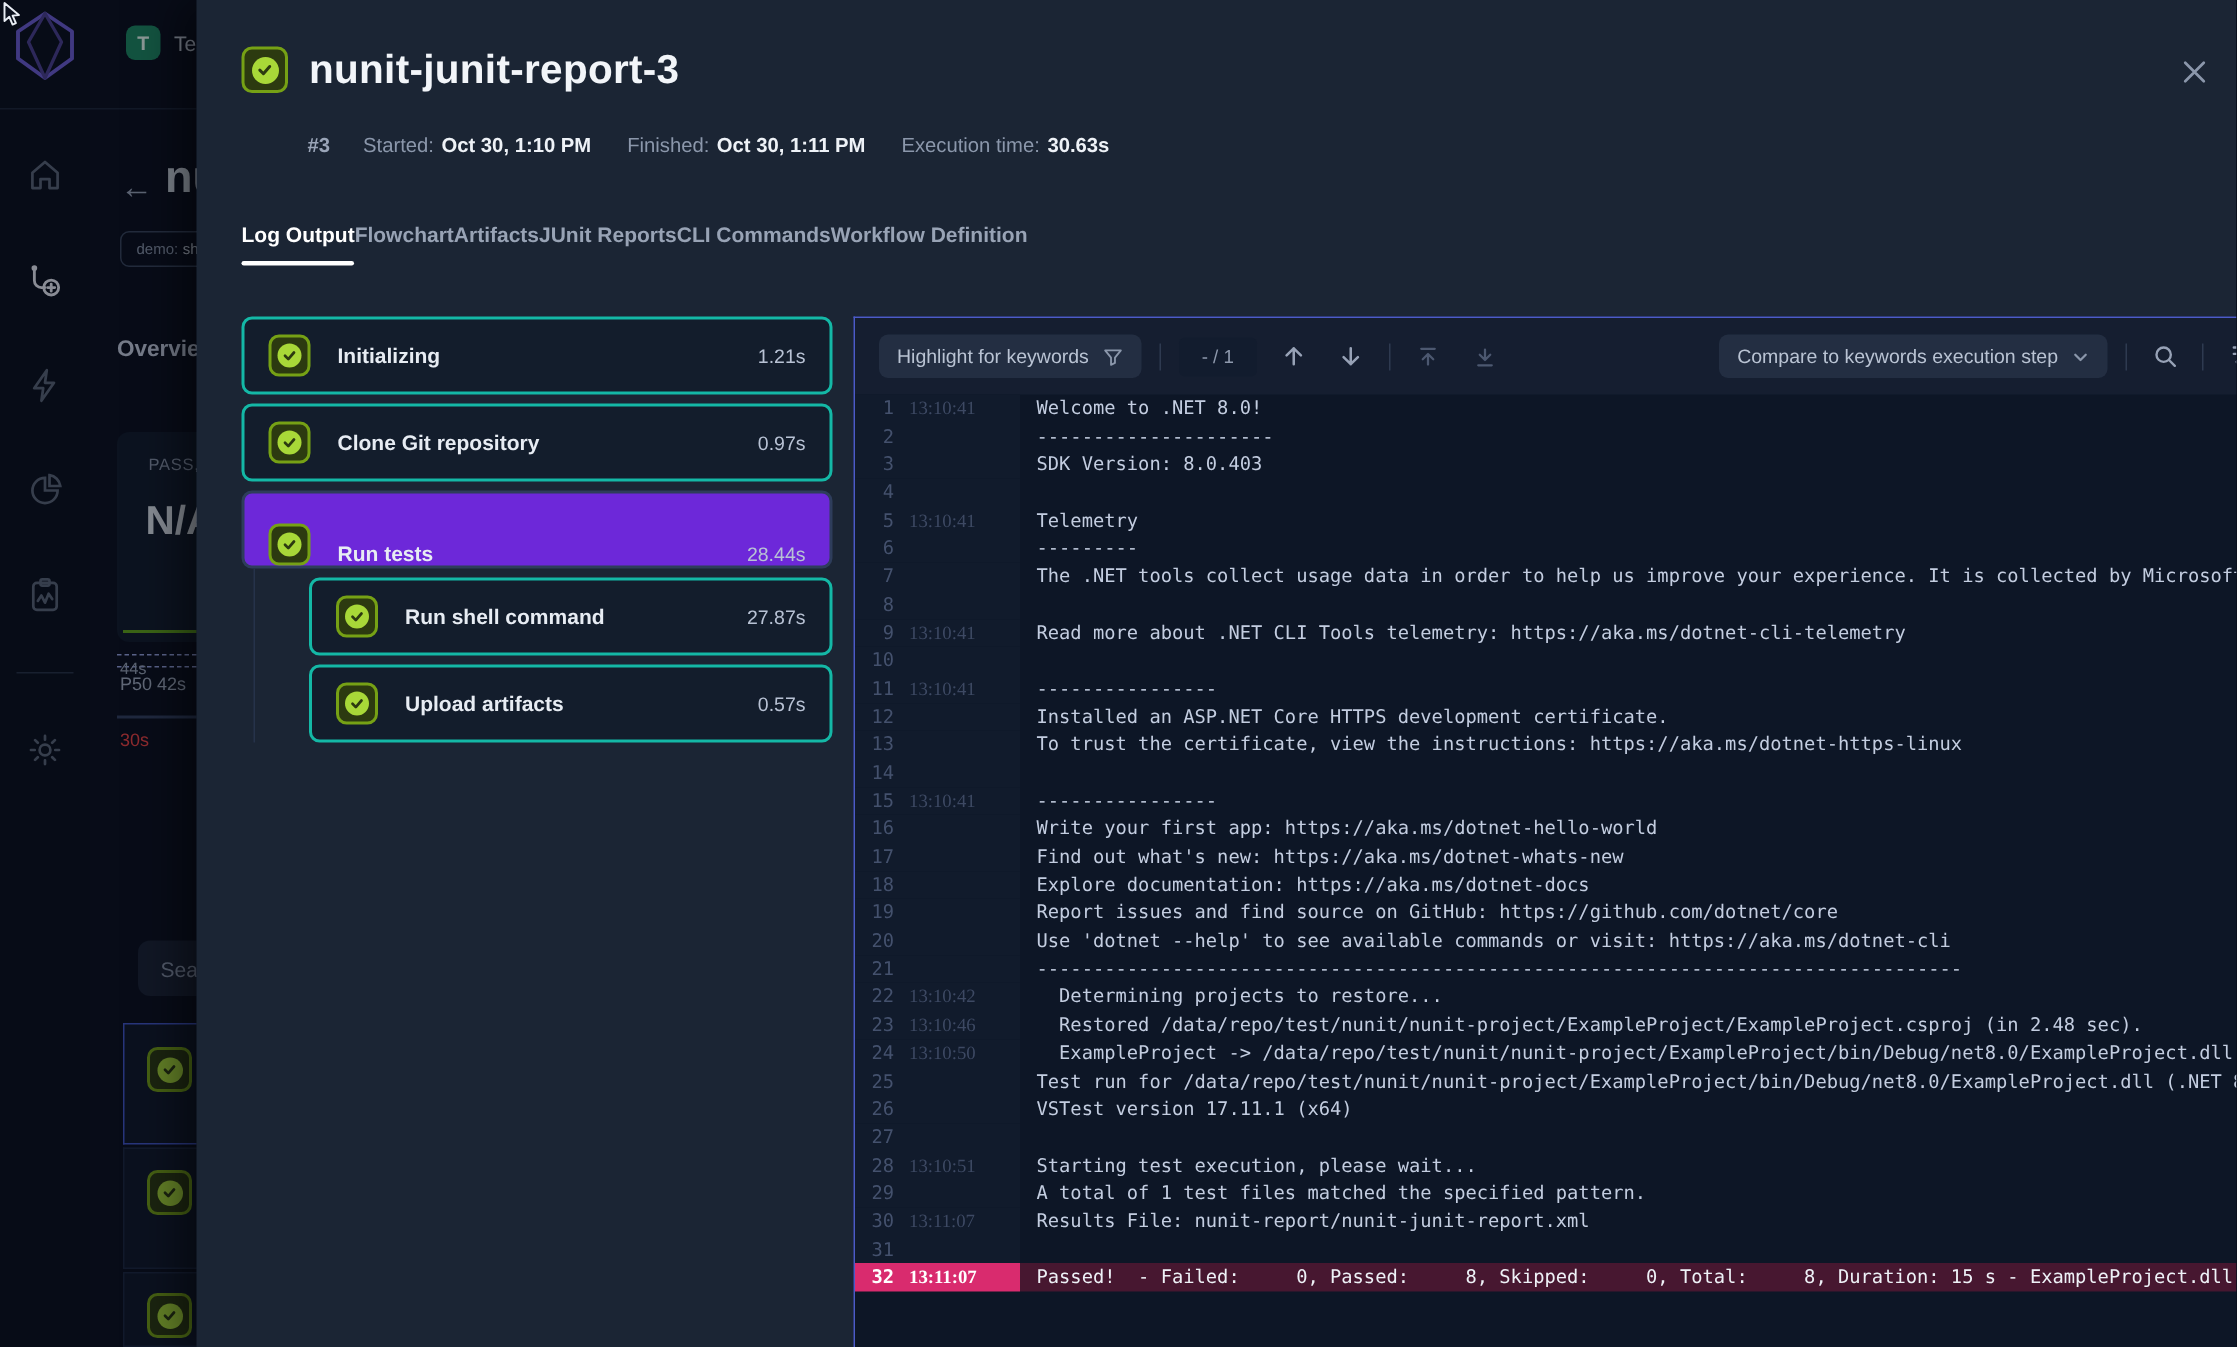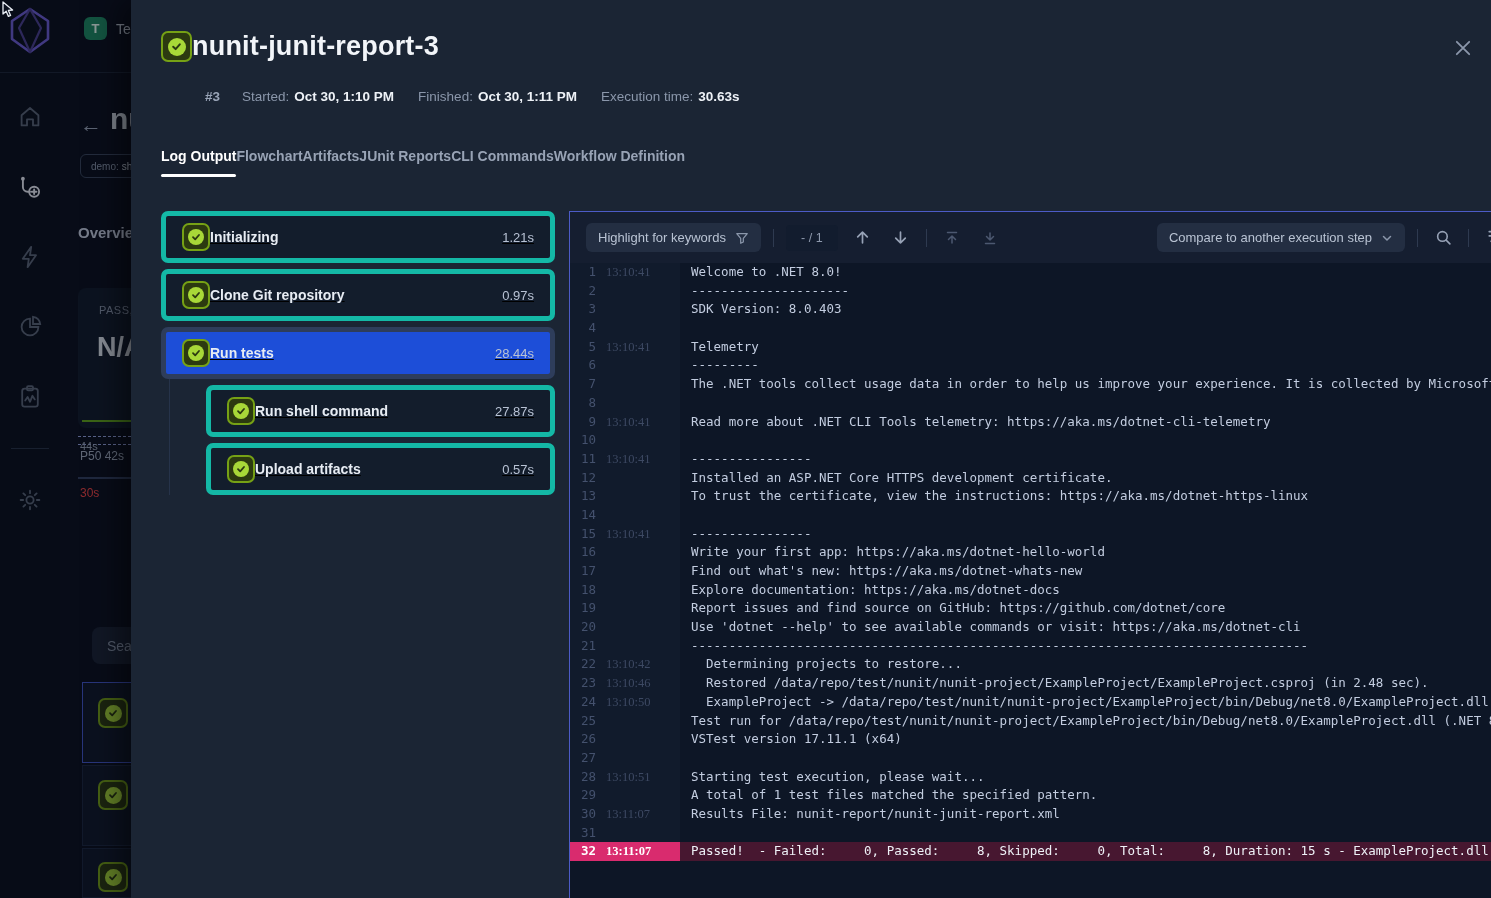--- a/index.html
+++ b/index.html
@@ -52,39 +52,39 @@
 
   
   .check-badge { border-radius:7px; background:#2c3a10; border:2px solid #76a115;
                  display:flex; align-items:center; justify-content:center; flex:none; }
   .check-badge .cb-circle { border-radius:50%; background:#a8d838; display:flex; align-items:center; justify-content:center; }
   .check-badge svg { display:block; }
 
   
   .modal { position:absolute; left:131px; top:0; width:1360px; height:898px;
            background:#1b2534; z-index:10; box-shadow:-10px 0 28px rgba(0,0,0,.5); }
-  .m-head { position:absolute; left:30px; top:31px; display:flex; align-items:center; }
+  .m-head { position:absolute; left:30px; top:31px; display:flex; align-items:center; gap:14px; }
   .m-title { font-size:27px; font-weight:700; color:#f2f5f9; letter-spacing:.2px; }
   .m-close { position:absolute; right:16px; top:36px; width:24px; height:24px; color:#8b97ab; cursor:pointer;
              display:flex; align-items:center; justify-content:center; }
   .m-meta { position:absolute; left:74px; top:89px; display:flex; align-items:center; gap:14px; font-size:13.5px; color:#8b97ab; }
   .m-meta .num { font-weight:700; color:#9aa5b8; margin-right:8px; }
   .m-meta b { color:#eef2f7; font-weight:700; }
   .m-meta .pair { display:flex; gap:5px; margin-right:10px; }
 
   .m-tabs { position:absolute; left:30px; top:148px; display:flex; }
   .tab { position:relative; font-size:14px; font-weight:600; color:#98a3b5; padding-bottom:13px; cursor:pointer; white-space:nowrap; }
   .tab.active { color:#ffffff; }
   .tab.active::after { content:""; position:absolute; left:0; right:0; bottom:0; height:3px; border-radius:2px; background:#fff; }
 
   
   .steps { position:absolute; left:30px; top:211px; width:394px; }
-  .step-card { position:relative; height:52px; margin-bottom:6px; background:#131d2c; border:5px solid #14b8a6;
-               border-radius:7px; display:flex; align-items:center; padding:0 16px; cursor:pointer;text-decoration:underline; }
-  .step-card.selected { background:#1d4ed8; border-color:#2e3d5b; }
+  .step-card { position:relative; height:52px; margin-bottom:6px; background:#131d2c; border:2px solid #14b8a6;
+               border-radius:7px; display:flex; align-items:center; padding:0 16px; gap:18px; cursor:pointer; }
+  .step-card.selected { background:#6d28d9; border-color:#2e3d5b;align-items:flex-end; }
   .step-card.indent { margin-left:45px; }
   .step-name { font-size:14px; font-weight:600; color:#e7ecf3; flex:1; }
   .step-dur { font-size:13px; color:#b8c2d4; }
   .step-connector { position:absolute; left:38px; top:379px; width:1px; height:116px; background:#26334a; }
 
   
   .log-panel { position:absolute; left:438px; top:211px; width:1042px; height:687px;
                border:1px solid #4c5bc7; border-bottom:none; background:#0d1626; overflow:hidden; }
   .log-toolbar { position:relative; height:51px; background:#151e30; display:flex; align-items:center; padding:0 14px 0 16px; gap:12px; }
   .pill { height:29px; background:#232e42; border-radius:6px; display:flex; align-items:center; gap:9px;
@@ -358,21 +358,21 @@
               <path d="M3.5 2.5 h9 M8 13 V6 M4.5 9.5 8 6 11.5 9.5"></path>
             </svg>
         </div>
         <div class="tb-icon muted">
           <svg width="16" height="16" viewBox="0 0 16 16" fill="none" stroke="currentColor" stroke-width="1.5" stroke-linecap="round" stroke-linejoin="round">
               <path d="M8 3 v7 M4.5 6.5 8 10 11.5 6.5 M3.5 13.5 h9"></path>
             </svg>
         </div>
         <div class="tb-spacer"></div>
         <div class="pill">
-          <span>Compare to another execution step</span>
+          <span>Compare to keywords execution step</span>
           <svg width="12" height="12" viewBox="0 0 12 12" fill="none" stroke="#8b97ab" stroke-width="1.5" stroke-linecap="round" stroke-linejoin="round">
               <path d="M2.5 4.5 6 8 9.5 4.5"></path>
             </svg>
         </div>
         <div class="tdiv"></div>
         <div class="tb-icon">
           <svg width="17" height="17" viewBox="0 0 16 16" fill="none" stroke="currentColor" stroke-width="1.5">
               <circle cx="7" cy="7" r="4.5"></circle>
               <path d="M10.5 10.5 14 14" stroke-linecap="round"></path>
             </svg>

